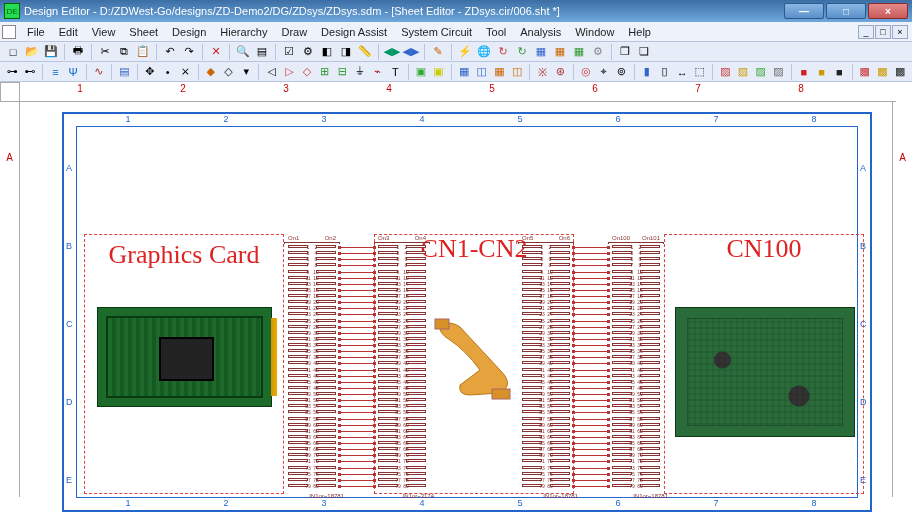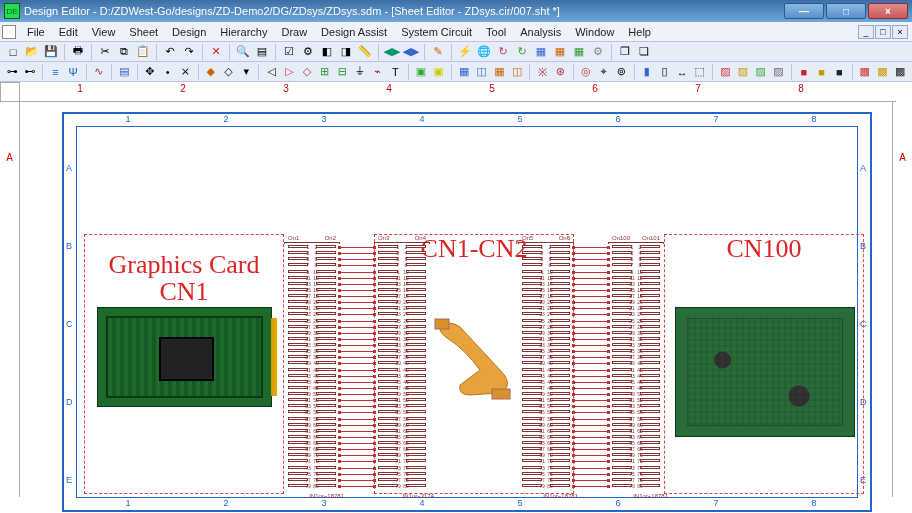--- a/index.html
+++ b/index.html
@@ -67,21 +67,21 @@
 
   .net { position:absolute; height:1px; background:#b33; }
   .net::before{content:"";position:absolute;left:-2px;top:-1px;width:3px;height:3px;background:#b33;}
   .net::after{content:"";position:absolute;right:-2px;top:-1px;width:3px;height:3px;background:#b33;}
 </style>
 </head>
 <body>
 
 <div class="titlebar">
   <div class="appicon">DE</div>
-  <div class="title">Design Editor - D:/ZDWest-Go/designs/ZD-Demo2/DG/ZDsys/ZDsys.sdm - [Sheet Editor - ZDsys.cir/007.sht *]</div>
+  <div class="title">Design Editor - D:/ZDWest-Go/designs/ZD-Demo2/DG/ZDsys/ZDsys.sdm - [Sheet Editor - ZDsys.cir/006.sht *]</div>
   <div class="winbtns">
     <div class="winbtn">—</div>
     <div class="winbtn">□</div>
     <div class="winbtn close">×</div>
   </div>
 </div>
 
 <div class="menubar">
   <div class="mdiicon"></div>
   <div id="menus" style="display: contents;"><div class="menu">File</div><div class="menu">Edit</div><div class="menu">View</div><div class="menu">Sheet</div><div class="menu">Design</div><div class="menu">Hierarchy</div><div class="menu">Draw</div><div class="menu">Design Assist</div><div class="menu">System Circuit</div><div class="menu">Tool</div><div class="menu">Analysis</div><div class="menu">Window</div><div class="menu">Help</div></div>
@@ -247,22 +247,21 @@
       <div class="sheet-ruler-v2" id="srv2">
           <div class="snum" style="top: 35px;">A</div>
           <div class="snum" style="top: 113px;">B</div>
           <div class="snum" style="top: 191px;">C</div>
           <div class="snum" style="top: 269px;">D</div>
           <div class="snum" style="top: 347px;">E</div>
         </div>
       <div class="inner"></div>
 
       <div class="block" style="left:20px;top:120px;width:200px;height:260px">
-        <div class="block-title" style="margin-top:16px">Graphics Card</div>
-        <div class="block-title">CN1</div>
+        <div class="block-title" style="margin-top:6px">Graphics Card</div>
         <div class="pcb-graphics" style="left:12px;top:72px;width:175px;height:100px">
             <div class="edge"></div>
           </div>
       </div>
 
       <div class="block" style="left:310px;top:120px;width:200px;height:260px">
         <div class="flex" style="left:45px;top:80px;width:110px;height:90px">
           <svg viewBox="0 0 110 90">
               <path d="M20 10 Q30 5 40 12 L80 55 Q95 70 80 78 L50 80 Q38 80 40 70 L60 55 Q45 35 30 25 Q18 18 20 10 Z" fill="#e6a23c" stroke="#b8791a" stroke-width="1"></path>
               <rect x="15" y="4" width="14" height="10" fill="#d89128" stroke="#a66"></rect>

